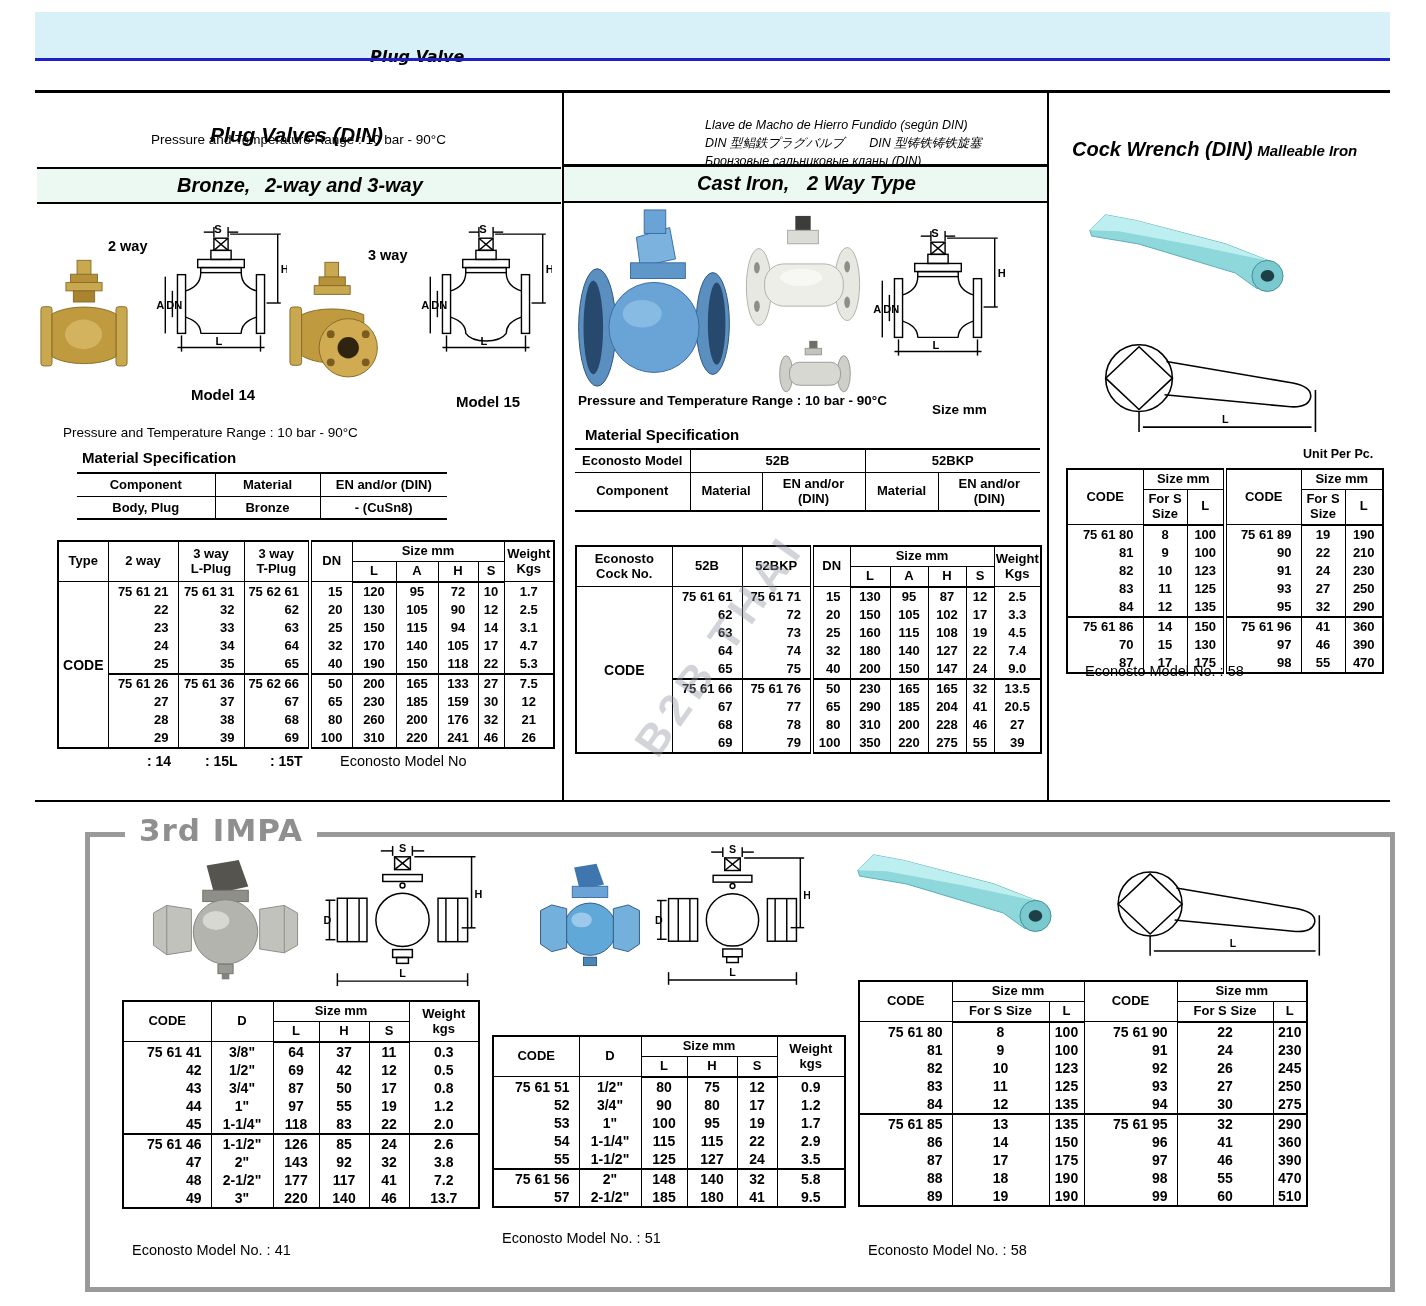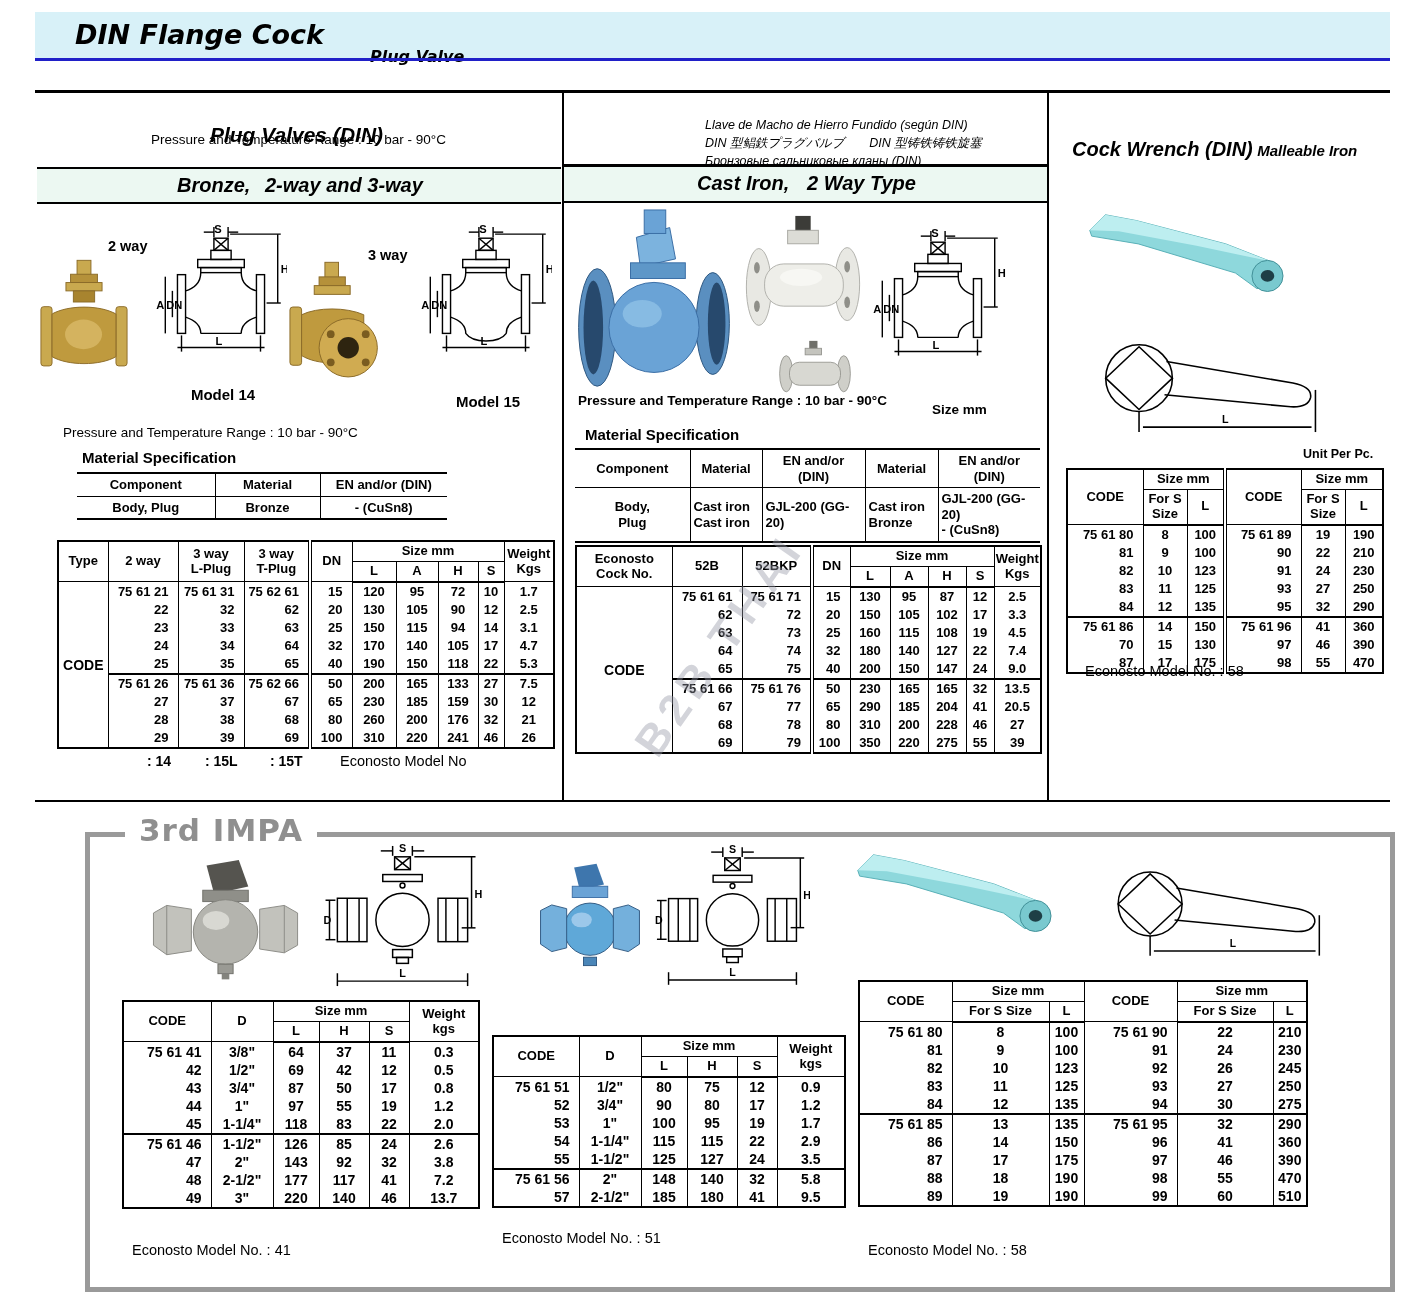--- a/index.html
+++ b/index.html
@@ -35,21 +35,20 @@
   .wm{transform:rotate(-55deg);font-size:44px;font-weight:bold;letter-spacing:7px;color:rgba(150,152,168,0.42);white-space:nowrap;}
   .impa-box{border:5px solid #9a9a9a;}
   .impa-lbl{background:#fff;color:#8f8f8f;font-size:31px;font-weight:bold;letter-spacing:1px;padding:0 14px;font-family:"DejaVu Sans",sans-serif;}
   .modlbl{font-size:15px;font-weight:bold;text-align:center;}
   .waylbl{font-size:14.5px;font-weight:bold;}
 </style>
 </head>
 <body>
 
 <div class="abs hdr-band" style="left:35px;top:12px;width:1355px;height:46px;">
-  <span class="abs hdr-title" style="left:40px;top:7px;">DIN Flange Cock</span>
   <span class="abs hdr-sub" style="left:335px;top:15px;">Plug Valve</span>
 </div>
 <div class="abs rule-blue" style="left:35px;top:58px;width:1355px;height:3px;"></div>
 
 <div class="abs blk" style="left:35px;top:90px;width:1355px;height:3px;"></div>
 <div class="abs blk" style="left:35px;top:800px;width:1355px;height:2px;"></div>
 <div class="abs blk" style="left:562px;top:90px;width:2px;height:712px;"></div>
 <div class="abs blk" style="left:1047px;top:90px;width:2px;height:712px;"></div>
 
 <div class="abs sect-title ctrtxt" style="left:33px;top:100px;width:527px;margin-top:23px;">Plug Valves (DIN)</div>
@@ -400,37 +399,31 @@
 
 <table class="abs specs" style="left:575px;top:448px;width:465px;">
   <colgroup>
       <col style="width:115px">
       <col style="width:72px">
       <col style="width:103px">
       <col style="width:73px">
       <col style="width:102px">
     </colgroup>
   <tbody>
+      <tr>
+    <th>Econosto Model</th>
+    <th colspan="2">52B</th>
+    <th colspan="2">52BKP</th>
+  </tr>
   <tr>
     <th>Component</th>
     <th>Material</th>
     <th>EN and/or (DIN)</th>
     <th>Material</th>
     <th>EN and/or (DIN)</th>
-  </tr>
-  <tr>
-    <td>Body,
-Plug</td>
-    <td style="text-align:left;">Cast iron
-Cast iron</td>
-    <td style="text-align:left;">GJL-200 (GG-20)</td>
-    <td style="text-align:left;">Cast iron
-Bronze</td>
-    <td style="text-align:left;">GJL-200 (GG-20)
-- (CuSn8)</td>
   </tr>
 </tbody>
   </table>
 
 <table class="abs datatable" style="left:575px;top:545px;width:465px;">
   <colgroup>
       <col style="width:96px">
       <col style="width:70px">
       <col style="width:70px">
       <col style="width:38px">

